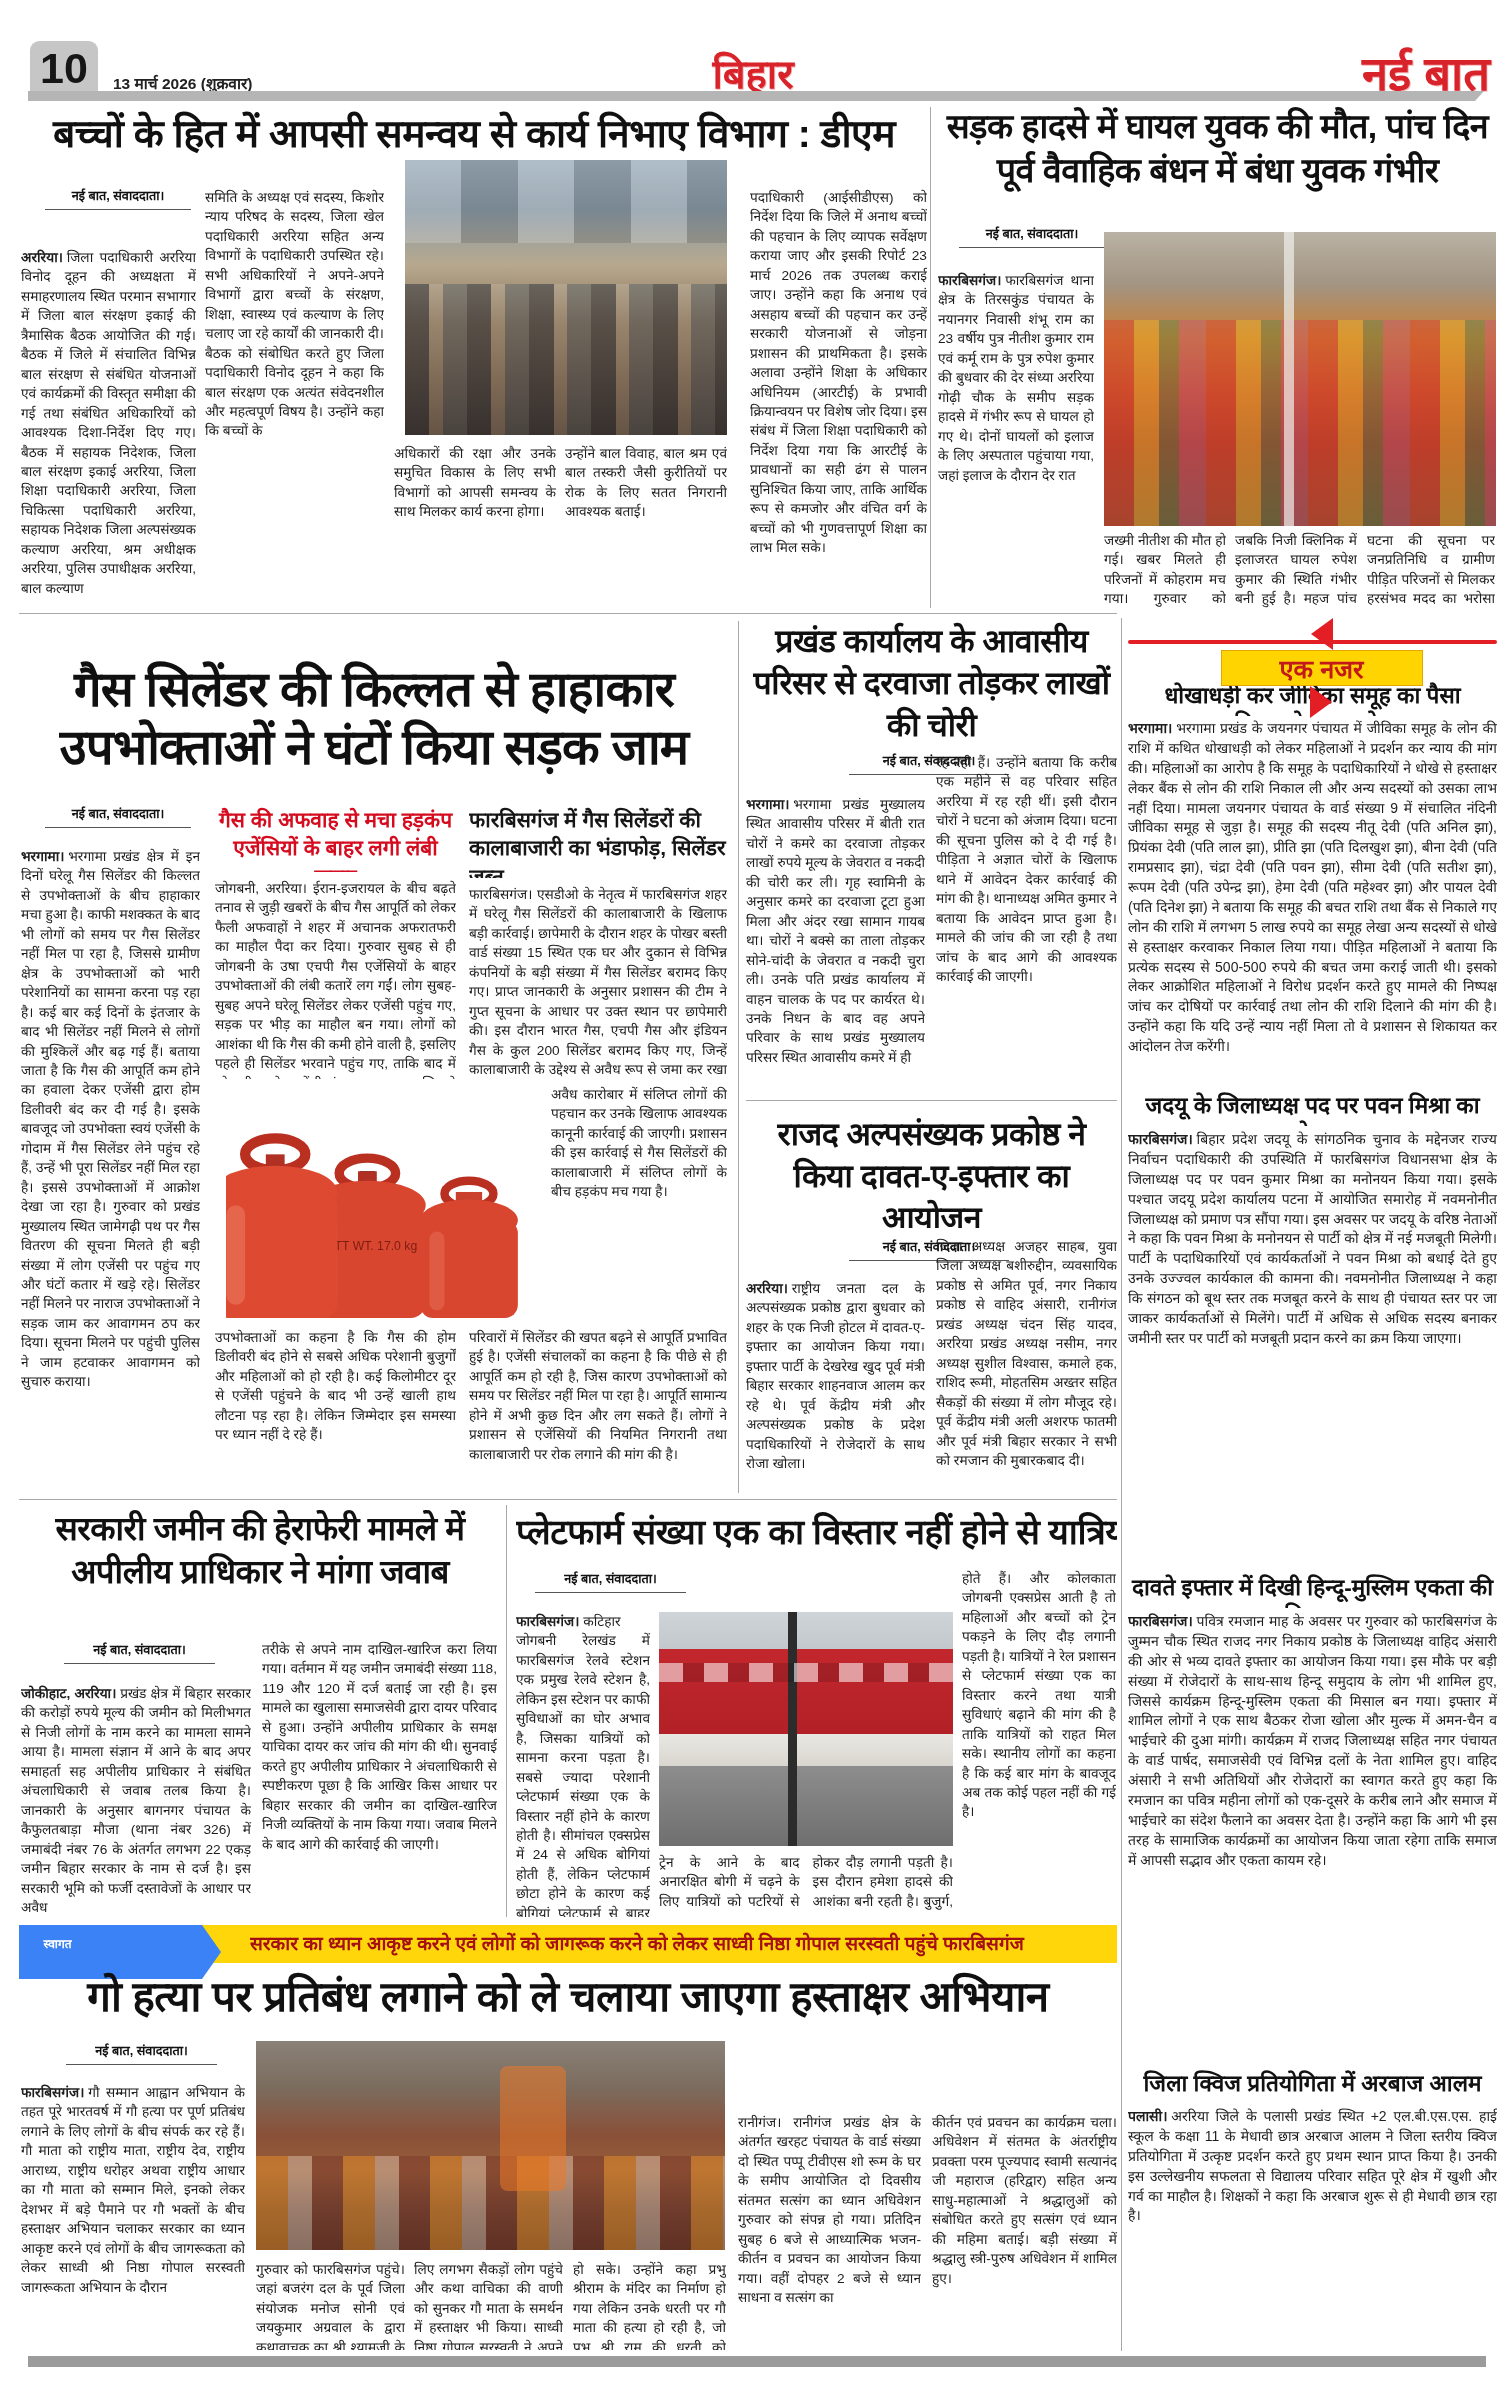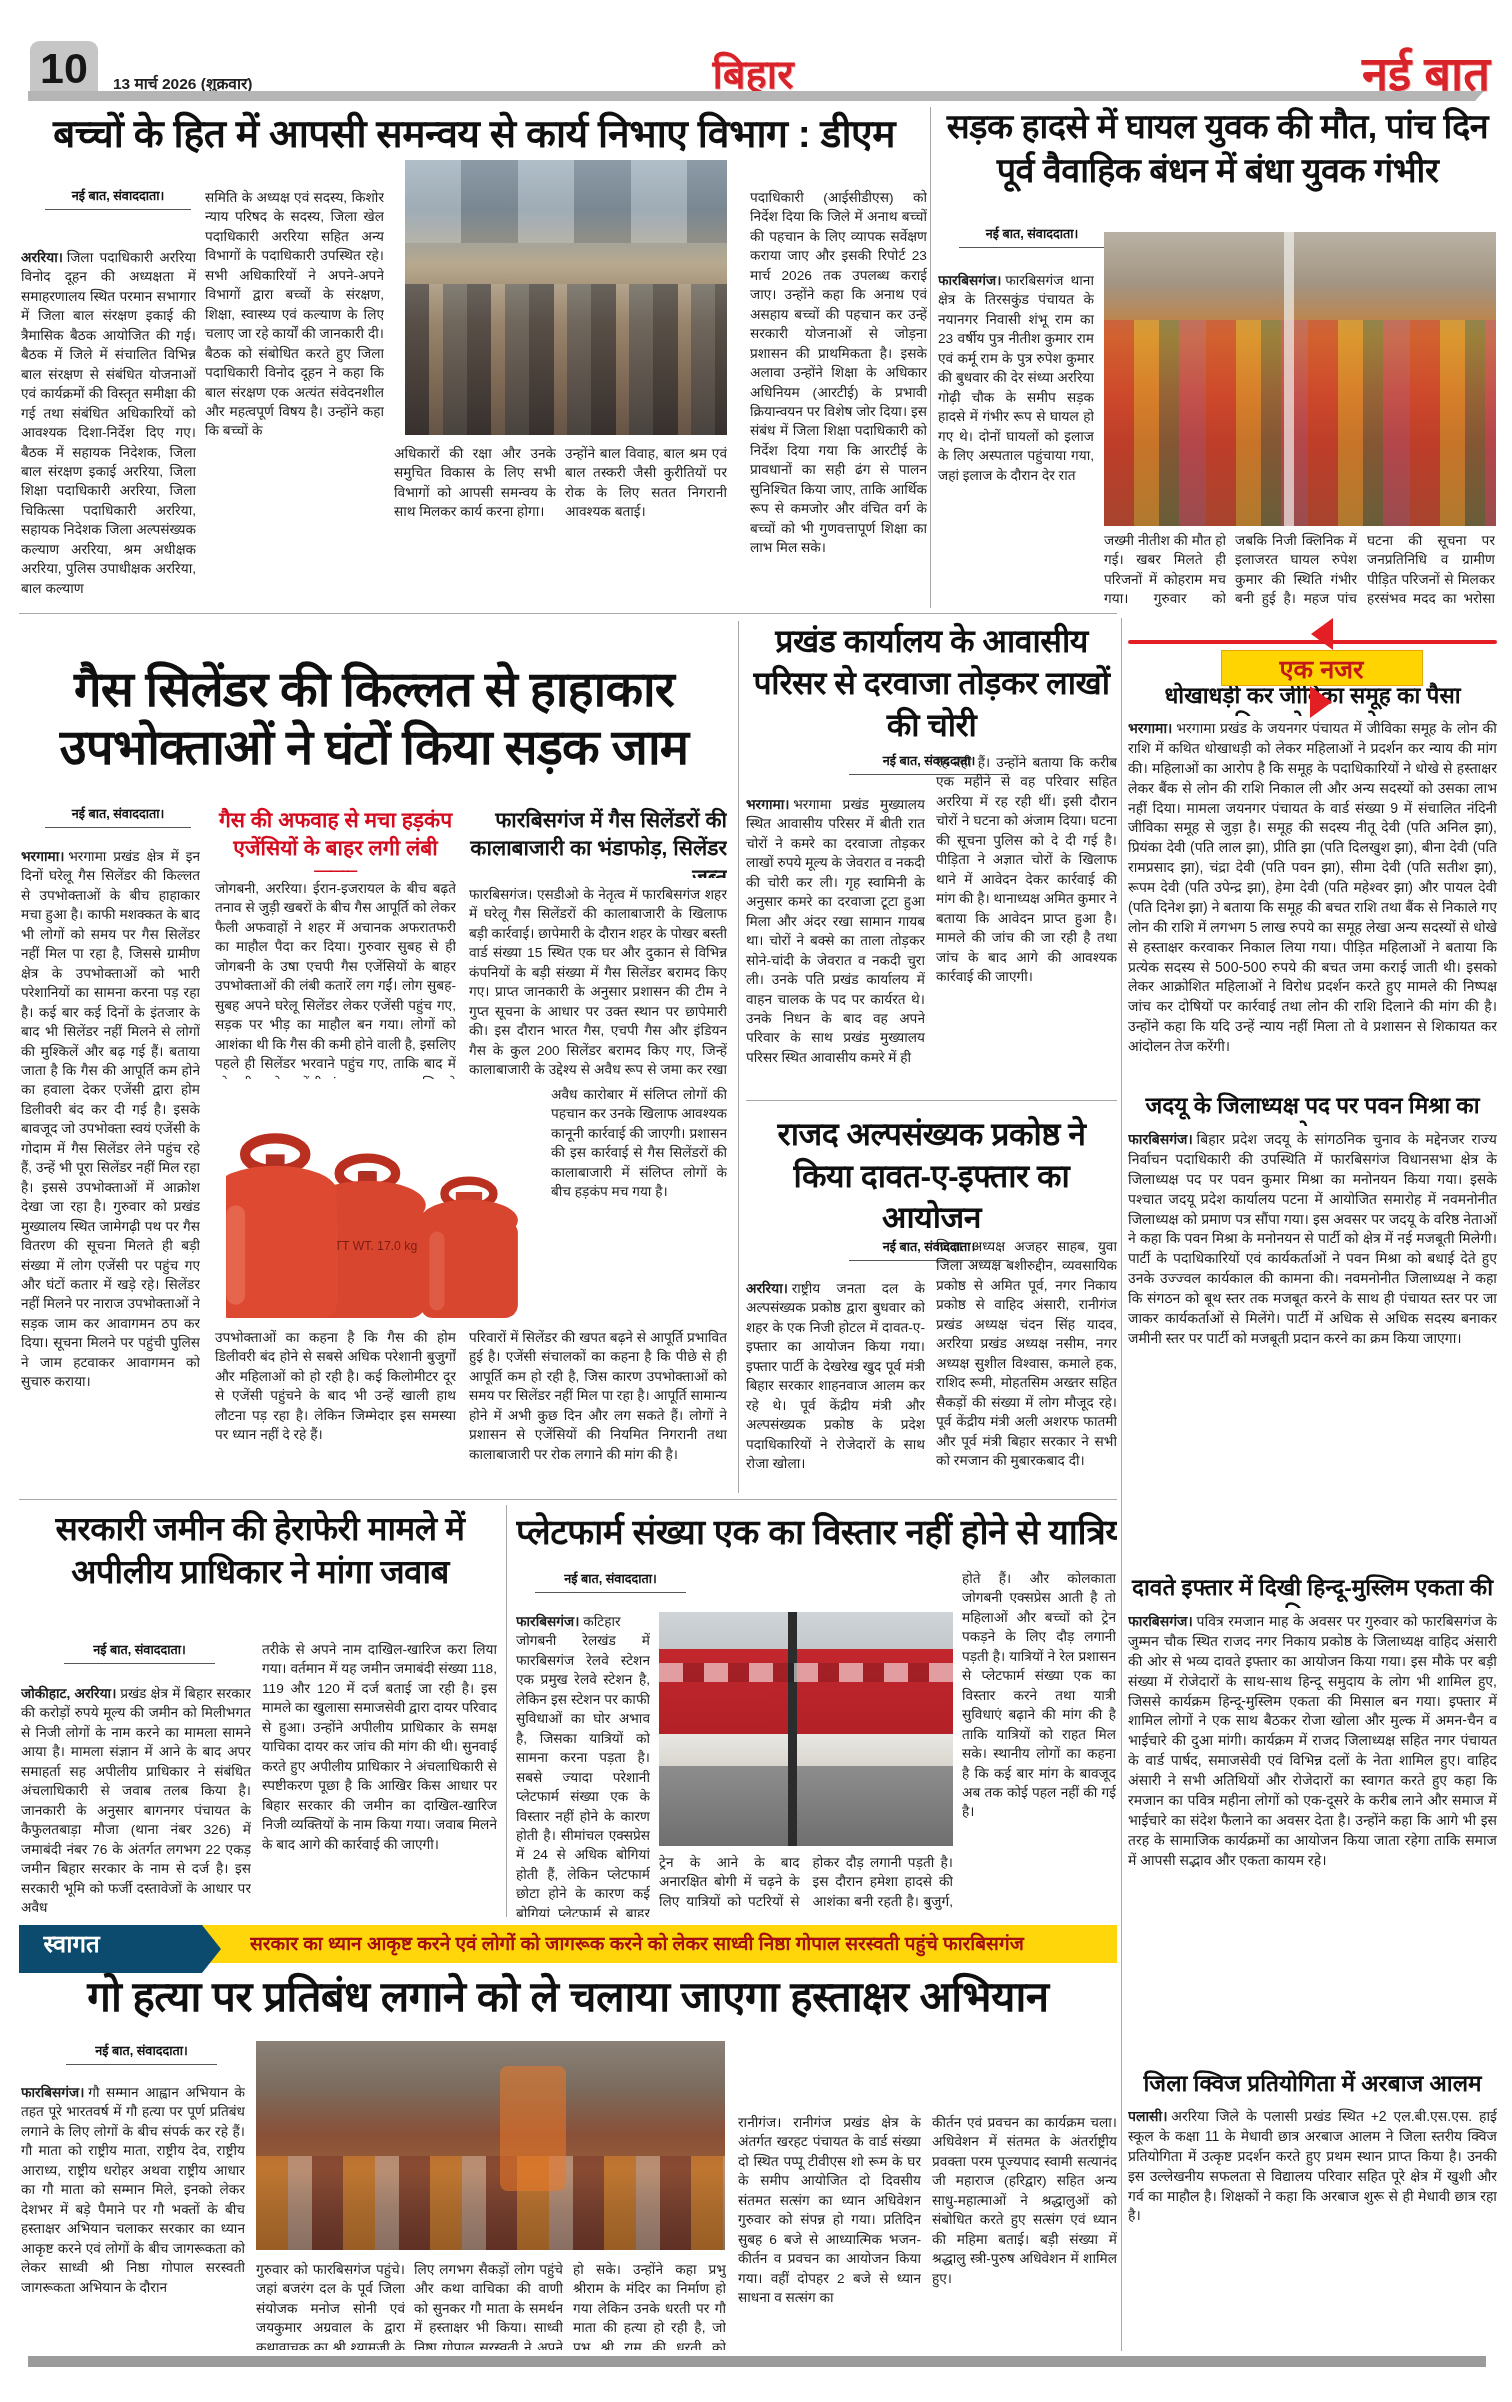--- a/index.html
+++ b/index.html
@@ -6,21 +6,21 @@
   html,body{margin:0;padding:0;background:#e9e9e9;}
   .page{position:relative;width:1512px;height:2402px;background:#ffffff;margin:0 auto;
         font-family:"Liberation Sans","DejaVu Sans",sans-serif;color:#1c1c1c;}
   .abs{position:absolute;}
   .col{position:absolute;text-align:justify;font-size:13.7px;line-height:1.42;color:#1d1d1d;overflow:hidden;word-break:break-word;}
   .dl{font-weight:bold;margin-right:3.8px;}
   .hl{position:absolute;font-weight:900;color:#101010;text-align:center;letter-spacing:-0.5px;overflow:hidden;}
   .byline{position:absolute;font-size:12.7px;font-weight:bold;text-align:center;color:#111;
           border-bottom:1.4px solid #555;padding-bottom:4.7px;overflow:hidden;white-space:nowrap;}
   .subhead-red{position:absolute;color:#d50c1f;font-weight:900;text-align:center;overflow:hidden;}
-  .subhead-blk{position:absolute;color:#161616;font-weight:900;text-align:right;overflow:hidden;}
+  .subhead-blk{position:absolute;color:#161616;font-weight:900;text-align:left;overflow:hidden;}
   .rule-h{position:absolute;height:0.9px;background:#a8a8a8;}
   .rule-v{position:absolute;width:0.9px;background:#a8a8a8;}
   .photo{position:absolute;overflow:hidden;background:#8a8a8a;}
   .photo .ov{position:absolute;inset:0;}
   .graybar{position:absolute;background:#b5b5b5;}
   
   .pageno{position:absolute;left:30px;top:41px;width:68px;height:53px;background:#c6c6c6;
           border-radius:9.4px 9.4px 0 0;text-align:center;line-height:55px;font-size:43px;font-weight:900;color:#161616;}
   .hdate{position:absolute;left:113px;top:72px;font-size:15.5px;font-weight:bold;color:#222;}
   .hsection{position:absolute;left:659px;top:45px;width:188px;text-align:center;font-size:40px;font-weight:900;color:#d9232a;text-shadow:0.9px 0.9px 0 #f3b8b8;}
@@ -30,22 +30,22 @@
   .ek-line{position:absolute;left:0;right:0;top:21.7px;height:4.7px;background:#e31e24;border-radius:2.8px;}
   .ek-wrap{position:absolute;left:18px;right:0;top:0;height:49px;display:flex;align-items:center;justify-content:space-between;flex-direction:column;}
   .ek-box{background:#ffd400;border:0.9px solid #e0a800;width:200px;height:43px;display:flex;align-items:center;justify-content:center;
           font-size:25.4px;font-weight:900;color:#c21a1a;position:relative;z-index:2;}
   .ek-arrow{width:0;height:0;border-top:16px solid transparent;border-bottom:16px solid transparent;position:relative;z-index:2;}
   .ek-arrow.left{border-right:22.6px solid #e31e24;margin-right:-1.9px;}
   .ek-arrow.right{border-left:22.6px solid #e31e24;margin-left:-1.9px;}
   .sb-head{position:absolute;font-size:22.6px;font-weight:900;color:#111;text-align:center;line-height:1.22;overflow:hidden;}
   
   .banner{position:absolute;left:19px;top:1925px;width:1098px;height:38px;background:#ffd60a;}
-  .banner-label{position:absolute;left:0;top:0;width:202px;height:48px;background:#0c4a6e;color:#fff;
-                font-size:24px;font-weight:900;line-height:38px;padding-left:24.5px;box-sizing:border-box;
+  .banner-label{position:absolute;left:0;top:0;width:202px;height:54px;background:#3b82f6;color:#fff;
+                font-size:12px;font-weight:900;line-height:38px;padding-left:24.5px;box-sizing:border-box;
                 clip-path:polygon(0 0,calc(100% - 19px) 0,100% 50%,calc(100% - 19px) 100%,0 100%);}
   .banner-text{position:absolute;left:231px;right:9.4px;top:0;height:38px;line-height:38px;font-size:19px;
                font-weight:900;color:#a50f14;overflow:hidden;white-space:nowrap;}
   .kicker{position:absolute;font-weight:900;color:#141414;text-align:center;overflow:hidden;}
 </style>
 </head>
 <body>
 
 <div class="page">
 

